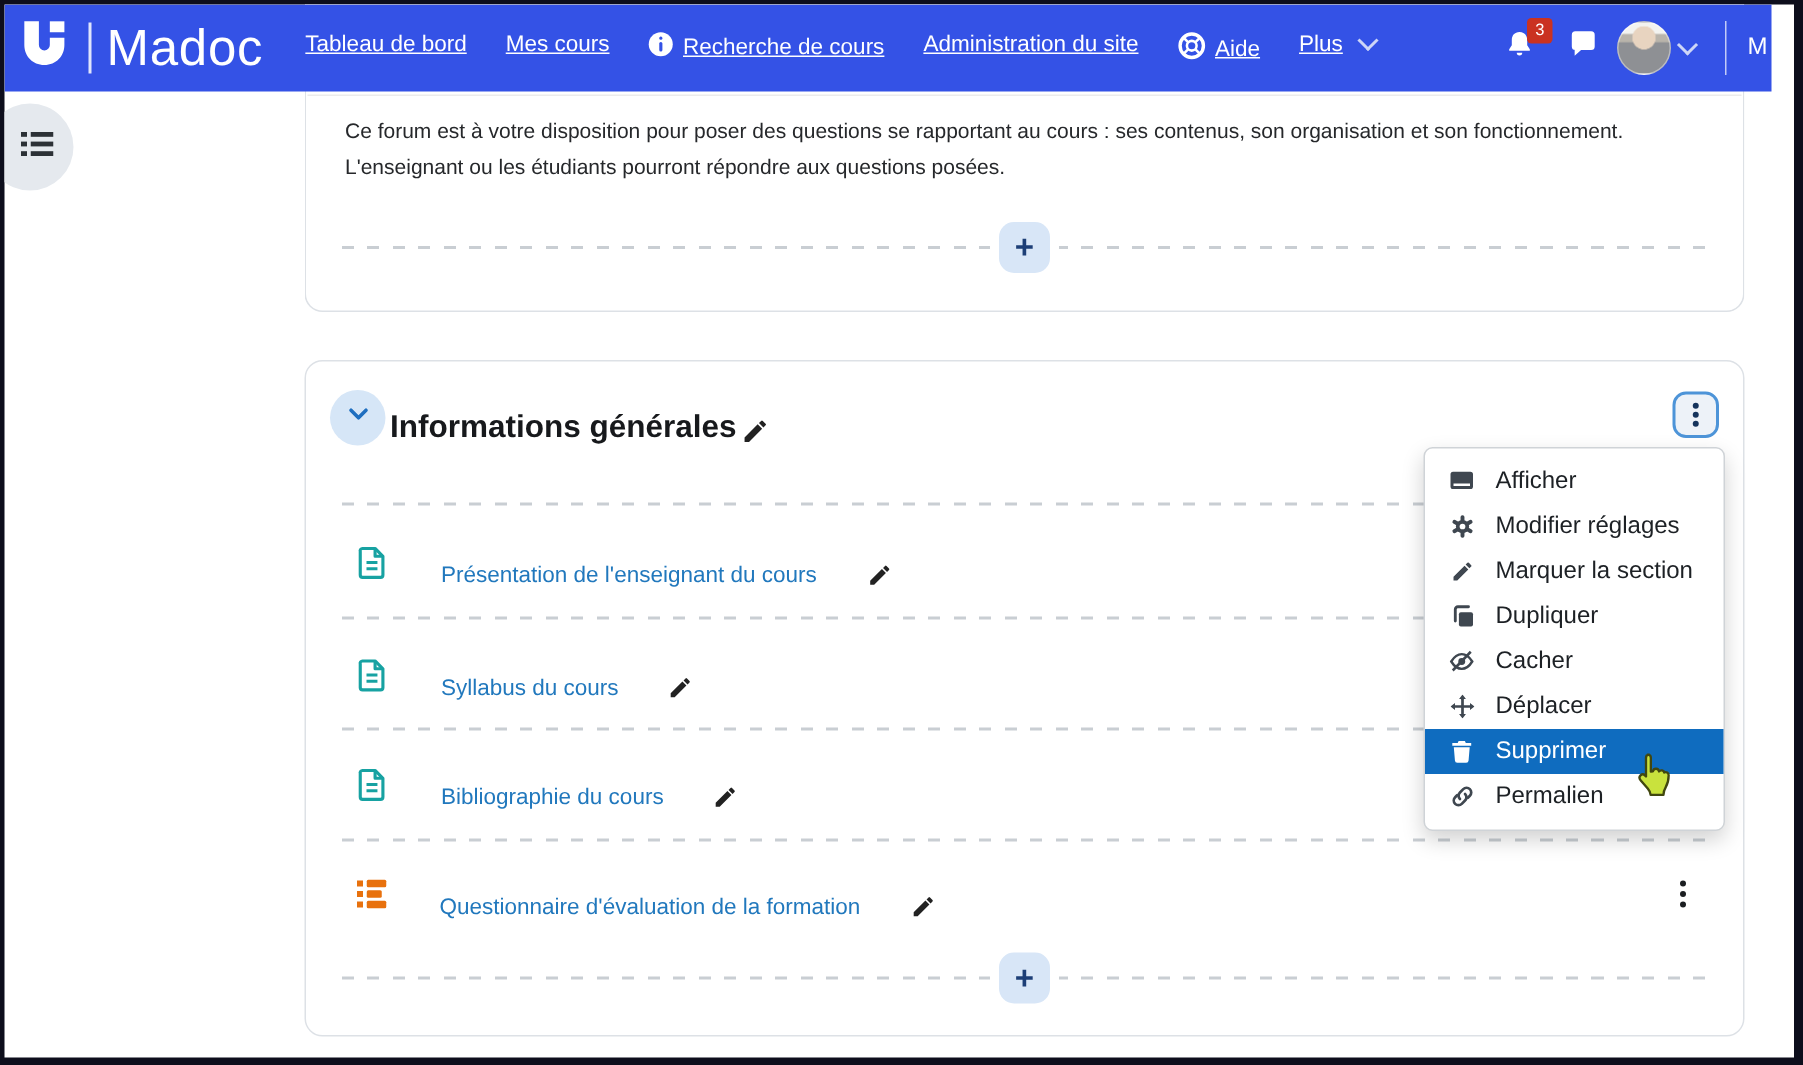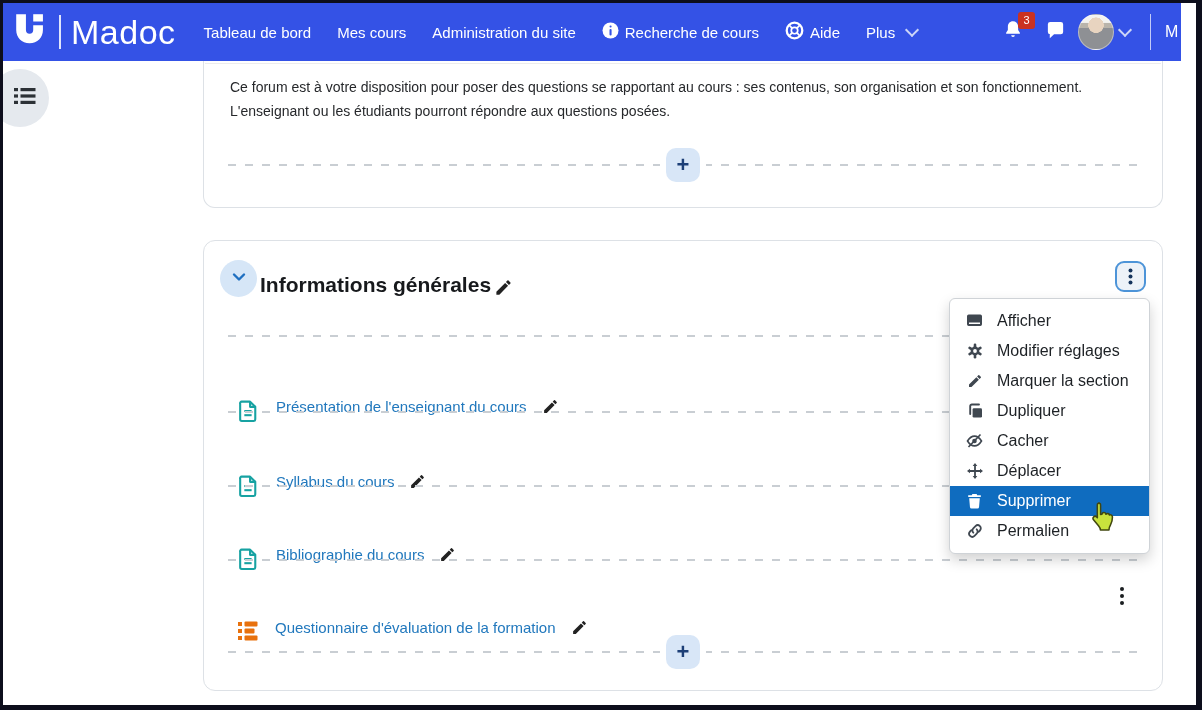--- a/index.html
+++ b/index.html
@@ -7,21 +7,21 @@
   body { font-family:"Liberation Sans","DejaVu Sans",sans-serif; background:#fff; }
   .frame { position:relative; width:1202px; height:710px; background:#fff;
            border-style:solid; border-color:#0d0e1c; border-width:3px 6px 5px 3px; overflow:hidden; }
 
   
   .navbar { position:absolute; left:0; top:0; right:15px; height:58px; background:#3452e6;
             display:flex; align-items:center; z-index:40; color:#fff; }
   .brand { display:flex; align-items:center; gap:10px; padding:0 18px 0 12px; }
   .brand-sep { width:2px; height:34px; background:rgba(255,255,255,.85); }
   .brand-name { font-size:34px; color:#fff; letter-spacing:.5px; font-weight:400; }
-  .nav-links { display:flex; align-items:center; gap:6px; font-size:15px; }
+  .nav-links { display:flex; align-items:flex-start; gap:6px; font-size:15px;text-decoration:underline; }
   .nav-item { display:flex; align-items:center; gap:6px; color:#fff; padding:8px 10px; cursor:pointer; white-space:nowrap; }
   .nav-right { margin-left:auto; display:flex; align-items:center; gap:4px; padding-right:0; }
   .icon-btn { position:relative; width:38px; height:38px; display:flex; align-items:center; justify-content:center; cursor:pointer; }
   .badge { position:absolute; top:-1px; right:-3px; min-width:17px; height:17px; background:#ca3221; color:#fff;
            font-size:11px; line-height:17px; text-align:center; border-radius:3px; padding:0 3px; }
   .avatar { width:36px; height:36px; border-radius:50%; overflow:hidden; flex:0 0 auto;
             background:
               radial-gradient(circle at 50% 30%, #e8d4c0 0 26%, transparent 27%),
               linear-gradient(180deg,#f3f3f0 0 22%, #b9b4ab 23% 38%, #8e9094 39% 100%);
             border:1px solid rgba(255,255,255,.4); }
@@ -57,21 +57,21 @@
   .collapse-btn { width:37px; height:37px; border-radius:50%; background:#d6e6f7; display:flex;
                   align-items:center; justify-content:center; cursor:pointer; }
   .sec-title { font-size:21px; font-weight:bold; color:#17191c; }
   .pencil { cursor:pointer; display:inline-flex; }
 
   .kebab-btn { position:absolute; right:16px; top:20px; width:31px; height:31px; border:2px solid #4d94d8;
                border-radius:9px; background:#edf2f8; display:flex; align-items:center; justify-content:center;
                cursor:pointer; z-index:5; }
 
   
-  .activity { position:absolute; left:32px; display:flex; align-items:flex-start; gap:15px; height:30px;margin-top:36px; }
+  .activity { position:absolute; left:32px; display:flex; align-items:flex-end; gap:33px; height:30px; }
   .activity a { font-size:15px; color:#2178bd; text-decoration:none; cursor:pointer; }
   .row-kebab { position:absolute; right:38px; display:flex; flex-direction:column; gap:3px; cursor:pointer; }
   .row-kebab i { width:4px; height:4px; border-radius:50%; background:#1b1e21; }
 
   
   .menu { position:absolute; left:946px; top:295px; width:201px; background:#fff; border:1px solid #cfd3d7;
           border-radius:6px; box-shadow:0 6px 14px rgba(0,0,0,.18); z-index:50; padding:7px 0; }
   .menu-item { display:flex; align-items:center; gap:14px; height:30px; padding:0 16px; font-size:16px;
                color:#1d2125; cursor:pointer; white-space:nowrap; }
   .menu-item .mi { width:17px; display:flex; justify-content:center; }
@@ -97,31 +97,31 @@
     </div>
 
     <div class="nav-links">
       <a class="nav-item">
         <span>Tableau de bord</span>
       </a>
       <a class="nav-item">
         <span>Mes cours</span>
       </a>
       <a class="nav-item">
-        <span>Administration du site</span>
-      </a>
-      <a class="nav-item">
         <span>
           <svg width="17" height="17" viewBox="0 0 17 17">
             <circle cx="8.5" cy="8.5" r="8" fill="#fff"></circle>
             <rect x="7.5" y="3.4" width="2.1" height="2.1" rx="1" fill="#3452e6"></rect>
             <rect x="7.5" y="7" width="2.1" height="6.4" rx="1" fill="#3452e6"></rect>
           </svg>
         </span>
         <span>Recherche de cours</span>
+      </a>
+      <a class="nav-item">
+        <span>Administration du site</span>
       </a>
       <a class="nav-item">
         <span>
           <svg width="19" height="19" viewBox="0 0 20 20" fill="none" stroke="#fff">
             <circle cx="10" cy="10" r="8.2" stroke-width="2.4"></circle>
             <circle cx="10" cy="10" r="3.4" stroke-width="1.8"></circle>
             <line x1="4.6" y1="4.6" x2="7.4" y2="7.4" stroke-width="1.8"></line>
             <line x1="15.4" y1="4.6" x2="12.6" y2="7.4" stroke-width="1.8"></line>
             <line x1="4.6" y1="15.4" x2="7.4" y2="12.6" stroke-width="1.8"></line>
             <line x1="15.4" y1="15.4" x2="12.6" y2="12.6" stroke-width="1.8"></line>

